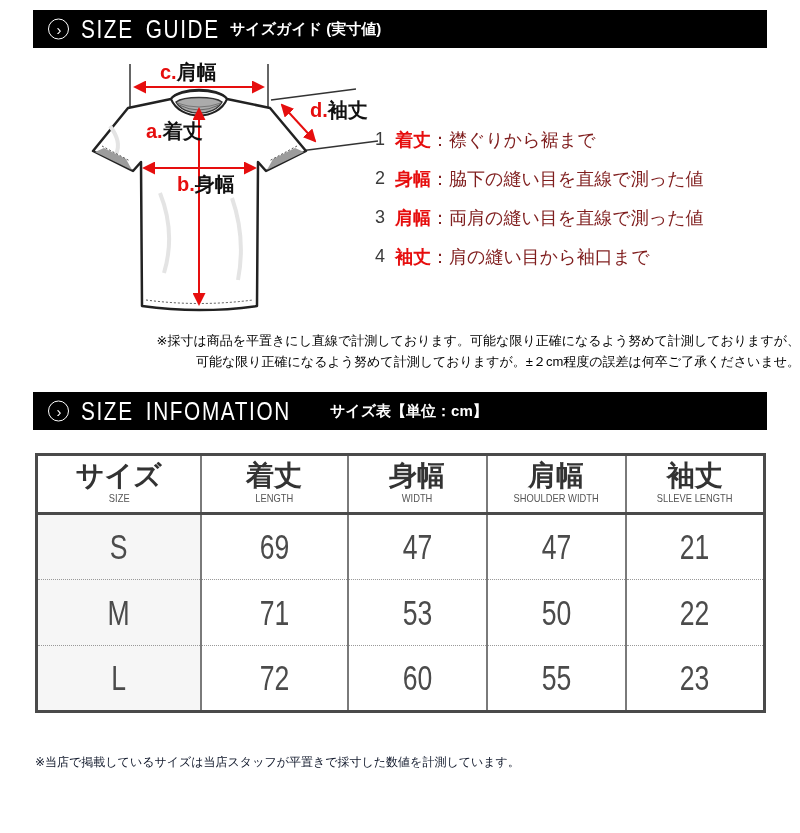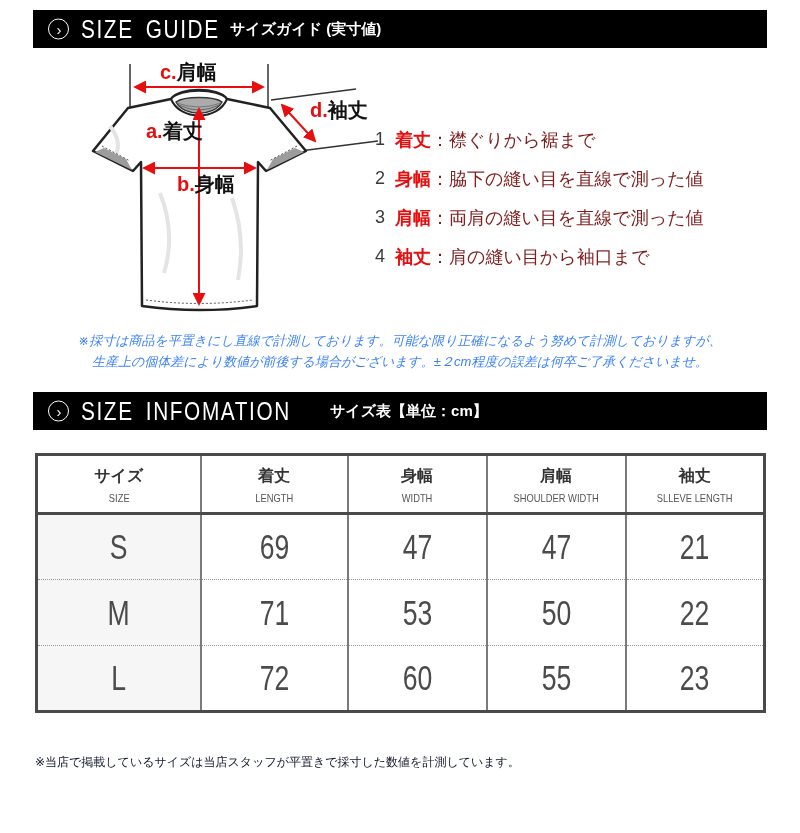--- a/index.html
+++ b/index.html
@@ -99,25 +99,24 @@
   .legend-item .num { margin-right: 10px; color: #3b3b3b; }
   .legend-item .term { color: #e60e0e; font-weight: bold; }
   .legend-item .desc { color: #7f1d1d; }
 
   
   .note1 {
     position: absolute;
     left: 0;
     top: 330px;
     width: 100%;
-    text-align: center;
+    text-align: right;
     font-size: 13px;
     line-height: 21px;
-    color: #3b82f6;
-    font-style: italic;
+    color: #000000;
   }
   .note2 {
     position: absolute;
     left: 35px;
     top: 754px;
     font-size: 12px;
     color: #0f172a;
   }
 
   
@@ -137,21 +136,21 @@
     background: #ffffff;
   }
   .size-table { border: 3px solid #4a4a4a; }
   .size-table thead th {
     height: 59px;
     border-bottom: 3px solid #4a4a4a;
   }
   .size-table tbody td { height: 66px; border-top: 1px dotted #999999; }
   .size-table tbody tr:first-child td { border-top: none; }
   .size-table tbody td.size-cell { background: #f6f6f6; }
-  .th-jp { display: block; font-size: 16px; font-weight: bold; color: #333333; line-height: 24px; margin-top: 2px; }
+  .th-jp { display: block; font-size: 28px; font-weight: bold; color: #333333; line-height: 24px; margin-top: 2px; }
   .th-en { display: inline-block; font-size: 11px; font-weight: 400; color: #555555; transform: scaleX(0.85); }
   .cell-val {
     display: inline-block;
     font-size: 35px;
     font-weight: 400;
     color: #4b4b4b;
     transform: scaleX(0.76);
   }
   col.c1 { width: 164px; }
   col.c2 { width: 147px; }
@@ -238,21 +237,21 @@
     </div>
     <div class="legend-item">
       <span class="num">4</span>
       <span class="term">袖丈</span>
       <span class="desc">：肩の縫い目から袖口まで</span>
     </div>
   </div>
 
   <div class="note1">
     <div>※採寸は商品を平置きにし直線で計測しております。可能な限り正確になるよう努めて計測しておりますが、</div>
-    <div>生産上の個体差により数値が前後する場合がございます。±２cm程度の誤差は何卒ご了承くださいませ。</div>
+    <div>可能な限り正確になるよう努めて計測しておりますが。±２cm程度の誤差は何卒ご了承くださいませ。</div>
   </div>
 
   <div class="bar" id="bar-info">
     <span class="bar-icon">›</span>
     <span class="bar-title">SIZE INFOMATION</span>
     <span class="bar-sub">サイズ表【単位：cm】</span>
   </div>
 
   <table class="size-table">
     <colgroup>

